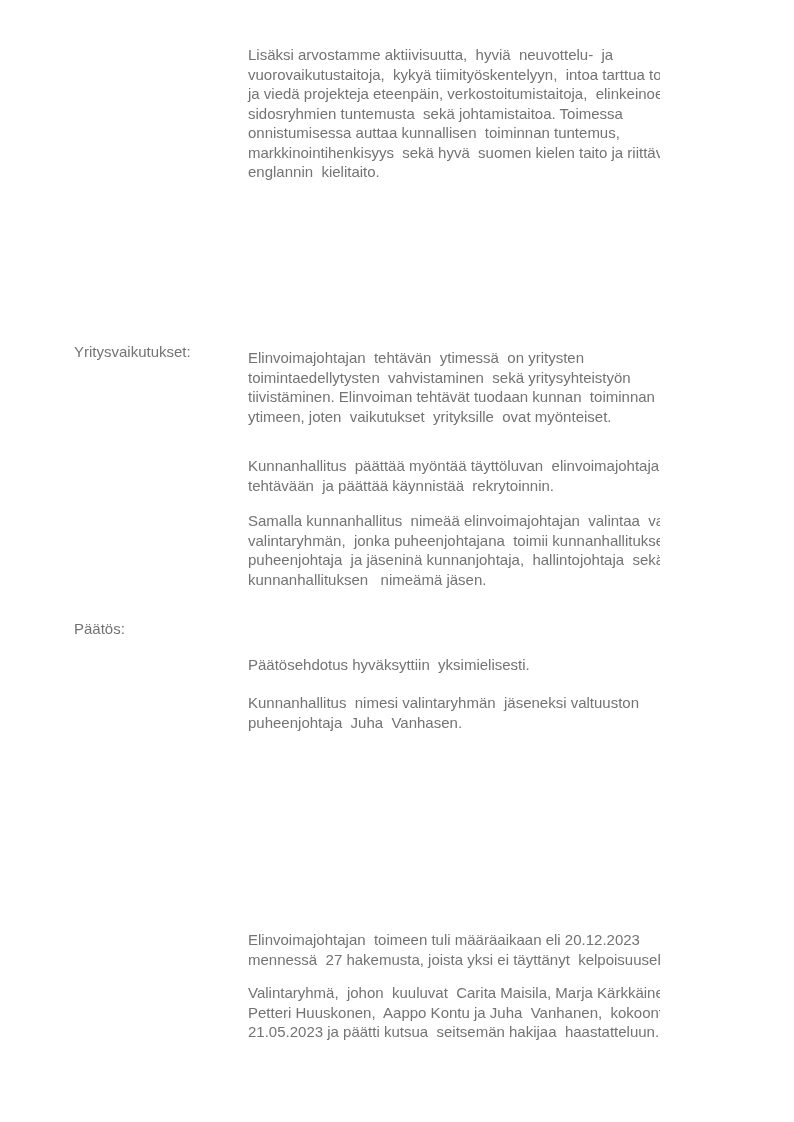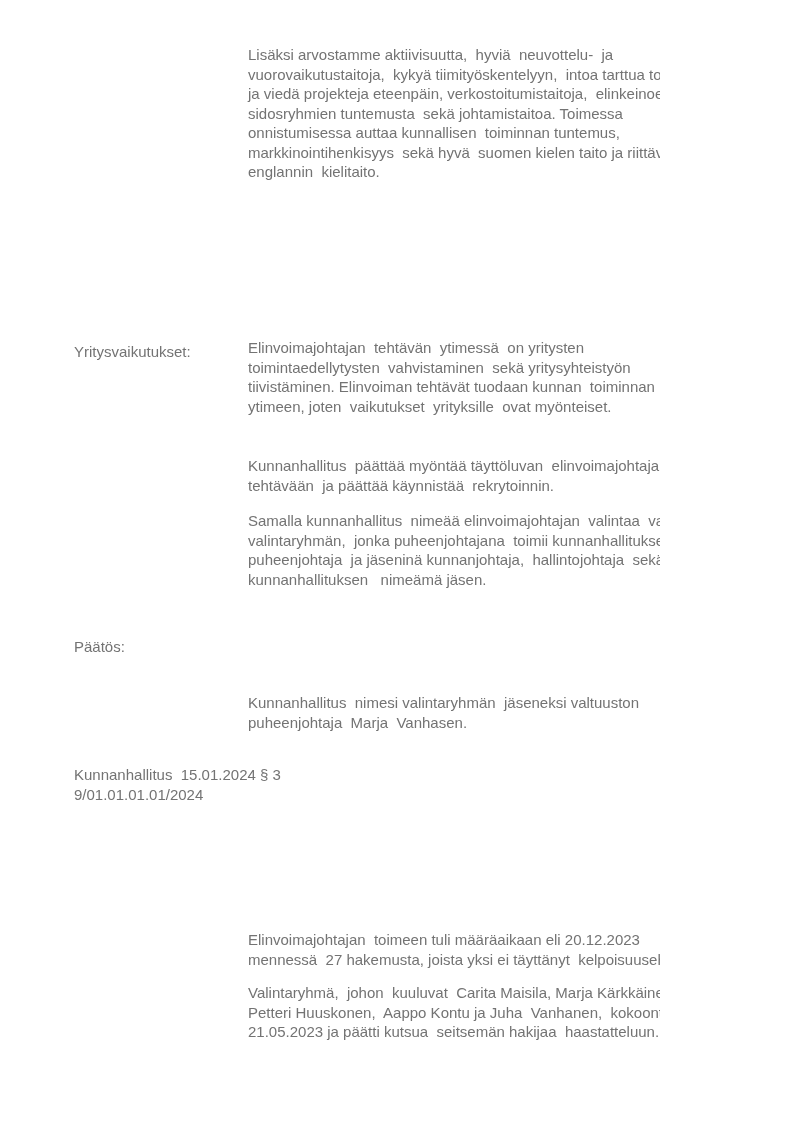--- a/index.html
+++ b/index.html
@@ -41,38 +41,37 @@
 
   <div class="para" style="top:45px">Lisäksi arvostamme aktiivisuutta,  hyviä  neuvottelu-  ja
 vuorovaikutustaitoja,  kykyä tiimityöskentelyyn,  intoa tarttua toimeen
 ja viedä projekteja eteenpäin, verkostoitumistaitoja,  elinkeinoelämän
 sidosryhmien tuntemusta  sekä johtamistaitoa. Toimessa
 onnistumisessa auttaa kunnallisen  toiminnan tuntemus,
 markkinointihenkisyys  sekä hyvä  suomen kielen taito ja riittävä
 englannin  kielitaito.</div>
 
   <div class="side-label" style="top:342px">Yritysvaikutukset:</div>
-  <div class="para" style="top:338px">Elinvoimajohtajan  tehtävän  ytimessä  on yritysten
+  <div class="para" style="top:348px">Elinvoimajohtajan  tehtävän  ytimessä  on yritysten
 toimintaedellytysten  vahvistaminen  sekä yritysyhteistyön
 tiivistäminen. Elinvoiman tehtävät tuodaan kunnan  toiminnan
 ytimeen, joten  vaikutukset  yrityksille  ovat myönteiset.</div>
 
   <div class="para" style="top:456px">Kunnanhallitus  päättää myöntää täyttöluvan  elinvoimajohtajan
 tehtävään  ja päättää käynnistää  rekrytoinnin.</div>
   <div class="para" style="top:511px">Samalla kunnanhallitus  nimeää elinvoimajohtajan  valintaa  varten
 valintaryhmän,  jonka puheenjohtajana  toimii kunnanhallituksen
 puheenjohtaja  ja jäseninä kunnanjohtaja,  hallintojohtaja  sekä yksi
 kunnanhallituksen   nimeämä jäsen.</div>
 
-  <div class="side-label" style="top:637px">Päätös:</div>
+  <div class="side-label" style="top:619px">Päätös:</div>
+  <div class="para" style="top:655px">Päätösehdotus hyväksyttiin  yksimielisesti.</div>
   <div class="para" style="top:693px">Kunnanhallitus  nimesi valintaryhmän  jäseneksi valtuuston
-puheenjohtaja  Marja  Vanhasen.</div>
+puheenjohtaja  Juha  Vanhasen.</div>
 
-  <div class="heading" style="top:765px">Kunnanhallitus  15.01.2024 § 3
-9/01.01.01.01/2024</div>
 
 
   <div class="para" style="top:930px">Elinvoimajohtajan  toimeen tuli määräaikaan eli 20.12.2023
 mennessä  27 hakemusta, joista yksi ei täyttänyt  kelpoisuusehtoja.</div>
 
   <div class="para" style="top:983px">Valintaryhmä,  johon  kuuluvat  Carita Maisila, Marja Kärkkäinen,
 Petteri Huuskonen,  Aappo Kontu ja Juha  Vanhanen,  kokoontui
 21.05.2023 ja päätti kutsua  seitsemän hakijaa  haastatteluun.</div>
 
 </div>

